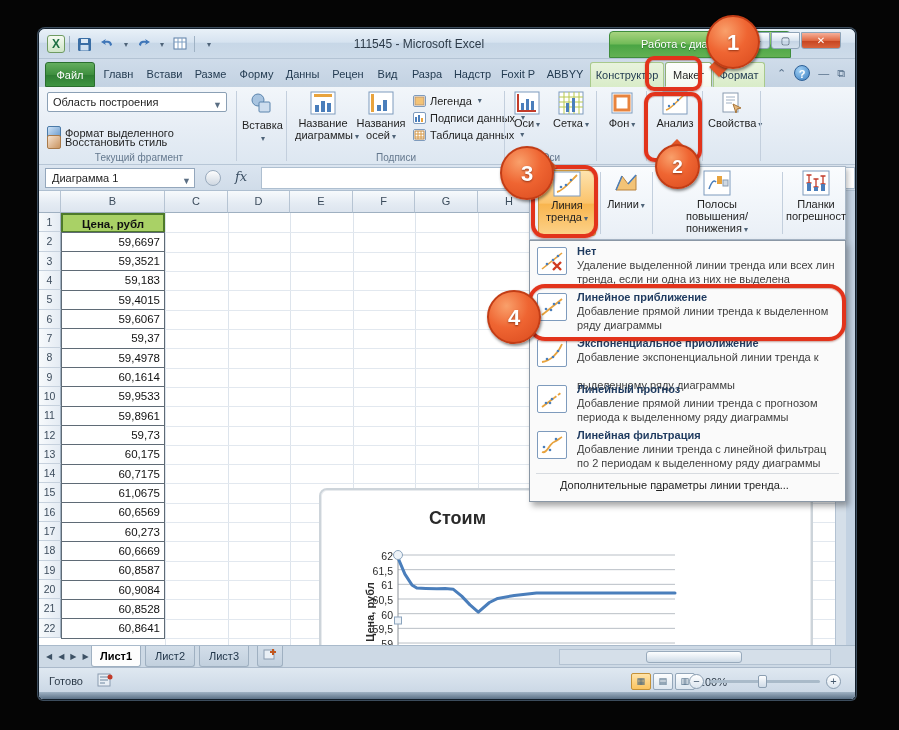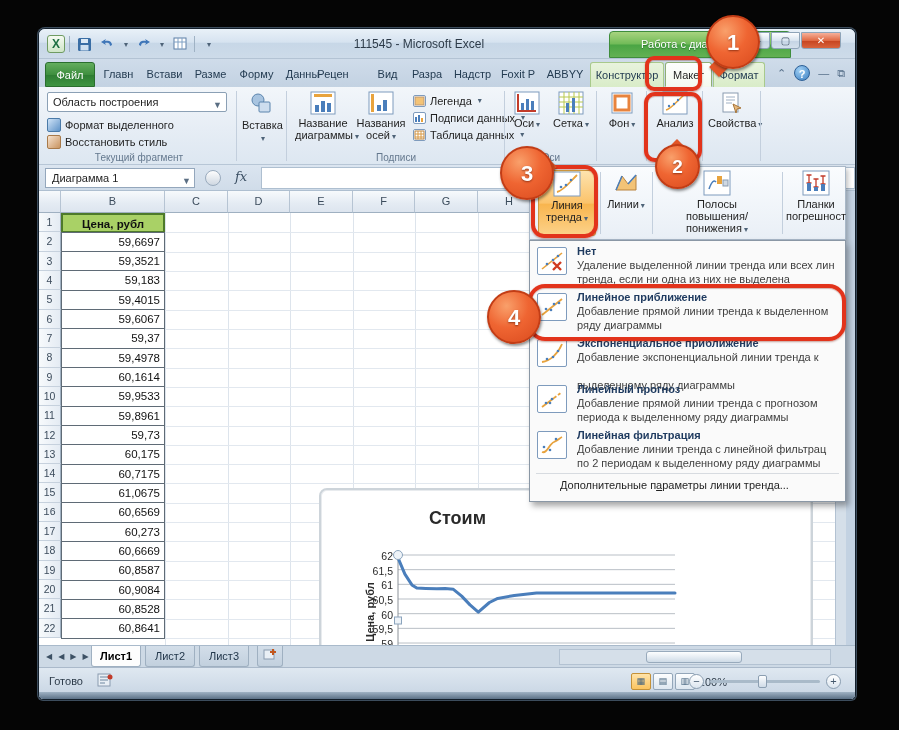--- a/index.html
+++ b/index.html
@@ -189,21 +189,21 @@
     </div>
   </div>
 
   <div class="tabrow" id="tabrow">
       <div class="rtab file" style="left: 6px; width: 50px;">Файл</div>
       <div class="rtab norm" style="left: 57px; width: 45px;">Главн</div>
       <div class="rtab norm" style="left: 103px; width: 45px;">Встави</div>
       <div class="rtab norm" style="left: 149px; width: 45px;">Разме</div>
       <div class="rtab norm" style="left: 195px; width: 45px;">Форму</div>
       <div class="rtab norm" style="left: 241px; width: 45px;">Данны</div>
-      <div class="rtab norm" style="left: 272px; width: 44px; text-align: center;">Рецен</div>
+      <div class="rtab norm" style="left: 287px; width: 44px; text-align: center;">Рецен</div>
       <div class="rtab norm" style="left: 332px; width: 33px;">Вид</div>
       <div class="rtab norm" style="left: 366px; width: 44px;">Разра</div>
       <div class="rtab norm" style="left: 411px; width: 45px;">Надстр</div>
       <div class="rtab norm" style="left: 457px; width: 44px;">Foxit P</div>
       <div class="rtab norm" style="left: 502px; width: 48px;">ABBYY</div>
       <div class="rtab ctx" style="left: 551px; width: 74px;">Конструктор</div>
       <div class="rtab ctx active" style="left: 626px; width: 47px;">Макет</div>
       <div class="rtab ctx" style="left: 674px; width: 52px;">Формат</div>
     </div>
   <div class="ribbon-help">
@@ -212,21 +212,21 @@
     <div class="helpbtn">—</div>
     <div class="helpbtn">⧉</div>
   </div>
 
   <div class="ribbon">
 
     <div class="rgroup" style="left:4px; width:192px;">
       <div class="combo">
         <span>Область построения</span><span class="arr">▼</span>
       </div>
-      <div class="linkbtn" style="top:30px;justify-content:space-between;">
+      <div class="linkbtn" style="top:38px;justify-content:space-between;">
         <span class="micon" style="background:linear-gradient(135deg,#cfe3f7,#5f93c8); border:1px solid #4a7aa8;"></span>
         <span>Формат выделенного</span>
       </div>
       <div class="linkbtn" style="top:47px;">
         <span class="micon" style="background:linear-gradient(135deg,#f7e3cf,#c8935f); border:1px solid #a87a4a;"></span>
         <span>Восстановить стиль</span>
       </div>
       <div class="rgroup-label">Текущий фрагмент</div>
     </div>
 
@@ -421,21 +421,21 @@
       <div class="rownum" style="top: 215.2px; height: 19.32px; line-height: 19.32px;">11</div>
       <div class="bcell" style="top: 214.7px; height: 20.32px; line-height: 19.32px;">59,8961</div>
       <div class="rownum" style="top: 234.52px; height: 19.32px; line-height: 19.32px;">12</div>
       <div class="bcell" style="top: 234.02px; height: 20.32px; line-height: 19.32px;">59,73</div>
       <div class="rownum" style="top: 253.84px; height: 19.32px; line-height: 19.32px;">13</div>
       <div class="bcell" style="top: 253.34px; height: 20.32px; line-height: 19.32px;">60,175</div>
       <div class="rownum" style="top: 273.16px; height: 19.32px; line-height: 19.32px;">14</div>
       <div class="bcell" style="top: 272.66px; height: 20.32px; line-height: 19.32px;">60,7175</div>
       <div class="rownum" style="top: 292.48px; height: 19.32px; line-height: 19.32px;">15</div>
       <div class="bcell" style="top: 291.98px; height: 20.32px; line-height: 19.32px;">61,0675</div>
-      <div class="rownum" style="top: 311.8px; height: 19.32px; line-height: 19.32px; font-family: Liberation Mono, monospace;">16</div>
+      <div class="rownum" style="top: 311.8px; height: 19.32px; line-height: 19.32px;">16</div>
       <div class="bcell" style="top: 311.3px; height: 31px; line-height: 19.32px;">60,6569</div>
       <div class="rownum" style="top: 331.12px; height: 19.32px; line-height: 19.32px;">17</div>
       <div class="bcell" style="top: 330.62px; height: 20.32px; line-height: 19.32px;">60,273</div>
       <div class="rownum" style="top: 350.44px; height: 19.32px; line-height: 19.32px;">18</div>
       <div class="bcell" style="top: 349.94px; height: 20.32px; line-height: 19.32px;">60,6669</div>
       <div class="rownum" style="top: 369.76px; height: 19.32px; line-height: 19.32px;">19</div>
       <div class="bcell" style="top: 369.26px; height: 20.32px; line-height: 19.32px;">60,8587</div>
       <div class="rownum" style="top: 389.08px; height: 19.32px; line-height: 19.32px;">20</div>
       <div class="bcell" style="top: 388.58px; height: 20.32px; line-height: 19.32px;">60,9084</div>
       <div class="rownum" style="top: 408.4px; height: 19.32px; line-height: 19.32px;">21</div>

